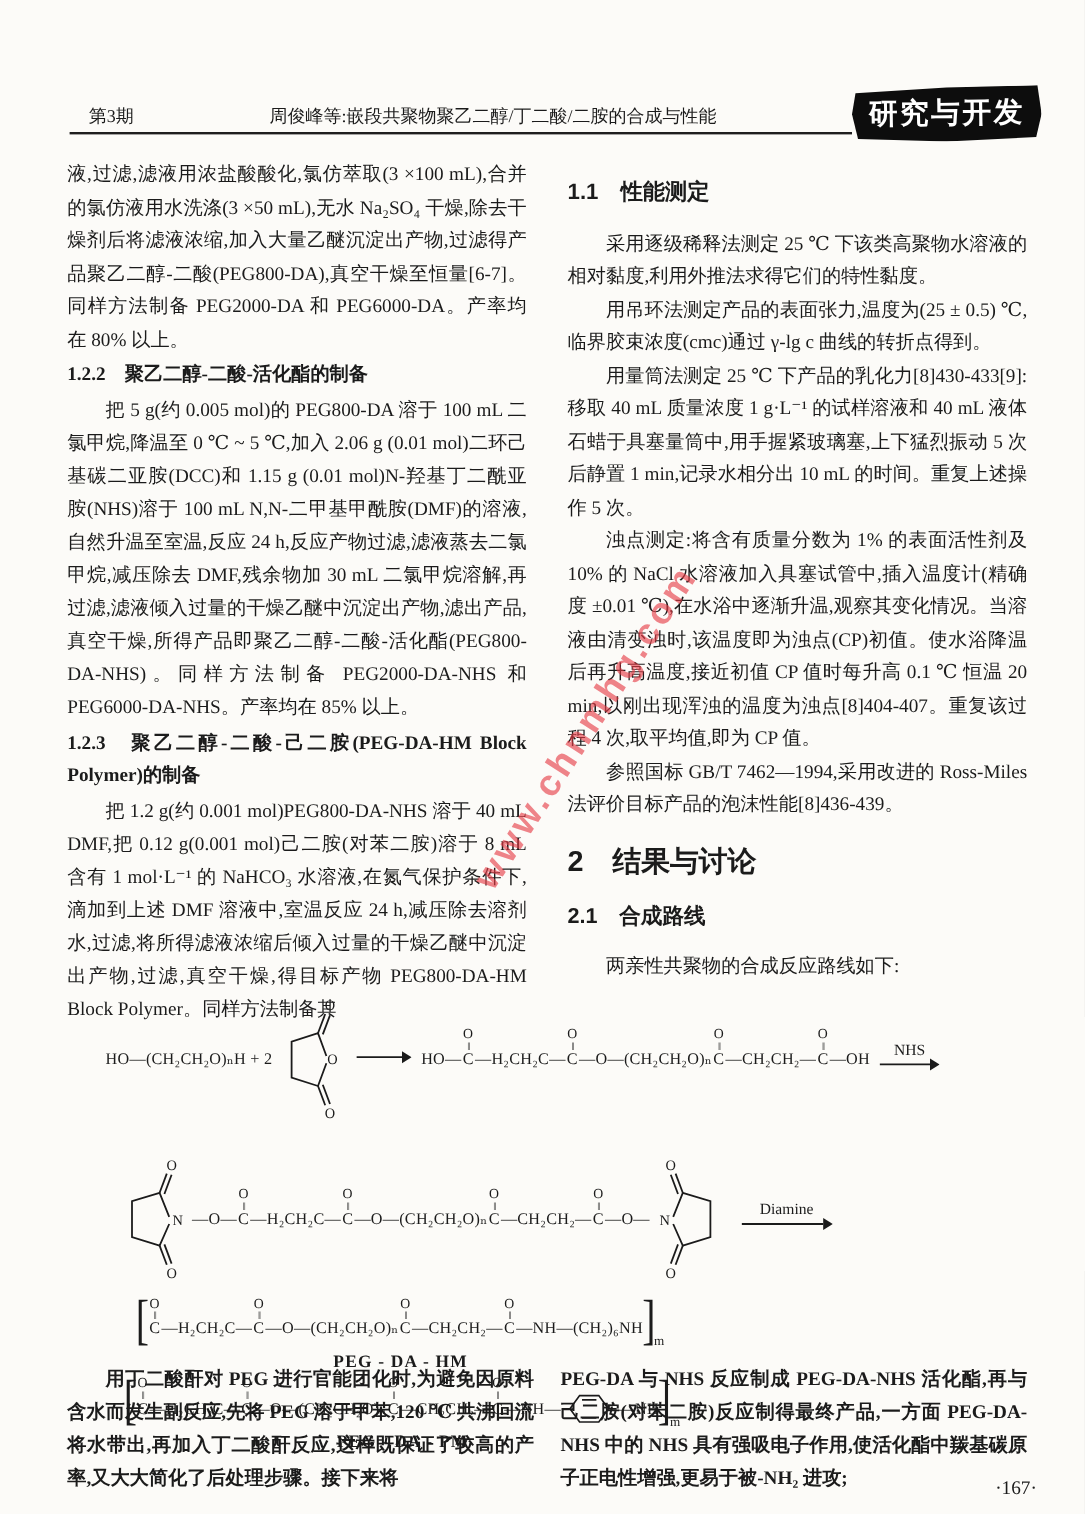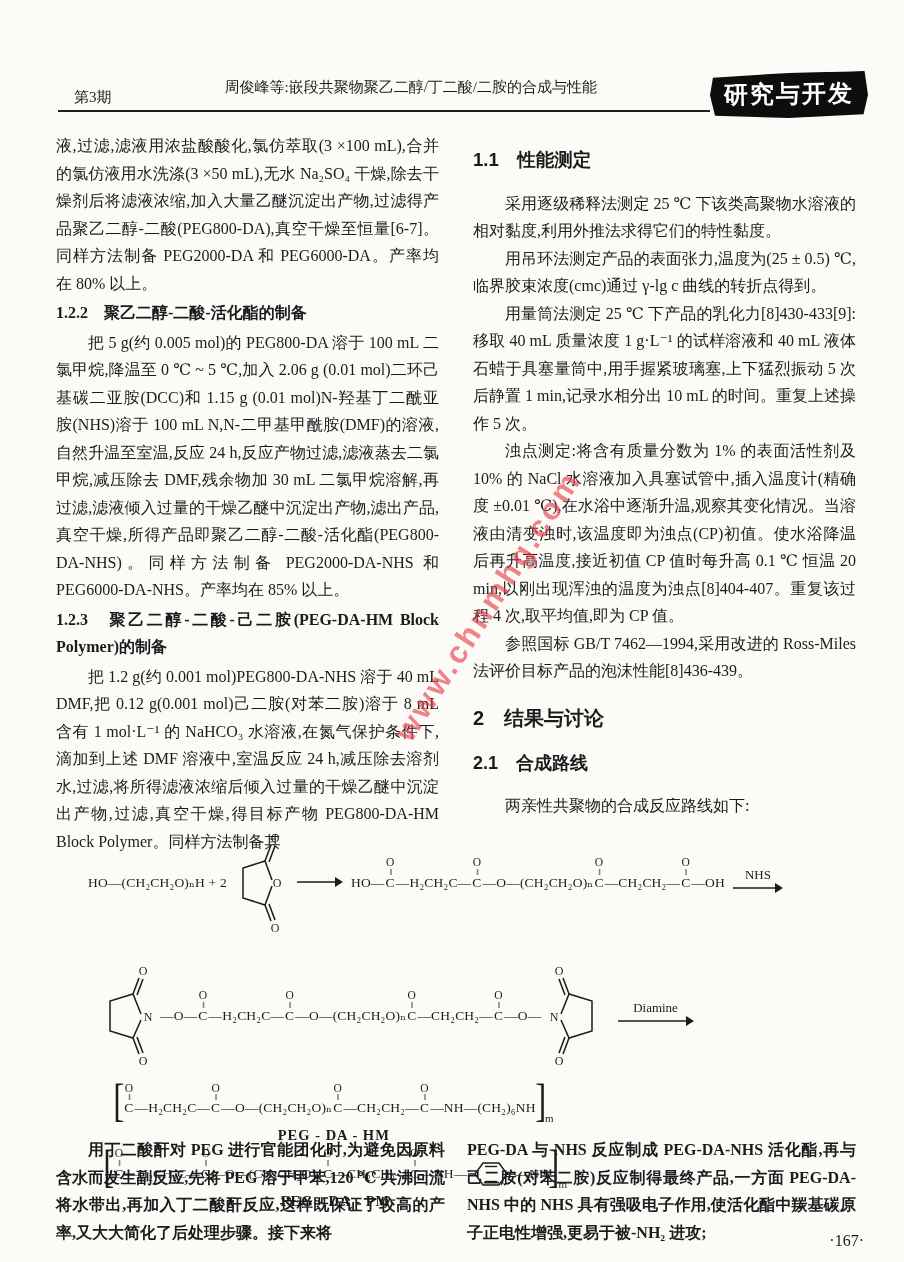--- a/index.html
+++ b/index.html
@@ -5,34 +5,34 @@
   html,body{margin:0;padding:0;background:#e8e8e6;}
   .page{
     position:relative; width:904px; height:1262px; margin:0 auto;
     background:#fcfbf8; overflow:hidden; color:#1b1b1b;
     font-family:"Liberation Serif","DejaVu Serif","DejaVu Sans",serif;
   }
   
   .hdr{position:absolute; left:58px; top:84px; width:652px; height:26px;
        border-bottom:2px solid #1f1f1f; display:flex; align-items:flex-end;}
   .hdr-issue{font-size:15px; padding:0 0 3px 16px; white-space:nowrap;}
-  .hdr-title{flex:1; text-align:center; font-size:15px; padding-bottom:13px; white-space:nowrap;}
+  .hdr-title{flex:1; text-align:center; font-size:15px; padding-bottom:3px; white-space:nowrap;}
   .badge{position:absolute; right:36px; top:72px; background:#0d0d0d; color:#fff;
          font-weight:bold; font-size:24px; letter-spacing:2px; padding:6px 14px 8px;
          transform:rotate(-0.8deg);
          clip-path:polygon(2% 10%, 50% 2%, 98% 0%, 100% 52%, 97% 94%, 50% 100%, 3% 93%, 0% 48%);
          font-family:"Liberation Sans","DejaVu Sans",sans-serif;}
   
   .cols{position:absolute; left:56px; top:132px; width:800px; display:flex; gap:34px;}
   .col{width:389px; font-size:16px; line-height:27.5px; text-align:justify;}
   .col p{margin:0; text-indent:2em;}
   .col p.noindent{text-indent:0;}
   .h-sub{font-weight:bold; font-size:16px; margin:2px 0;}
   .h-med{font-weight:bold; font-size:18.5px; margin:14px 0 16px; font-family:"Liberation Sans","DejaVu Sans",sans-serif;}
-  .h-big{font-weight:bold; font-size:20px; margin:20px 0 18px; font-family:"Liberation Sans","DejaVu Sans",sans-serif;}
+  .h-big{font-weight:bold; font-size:24px; margin:20px 0 18px; font-family:"Liberation Sans","DejaVu Sans",sans-serif;}
   .h-med2{font-weight:bold; font-size:18px; margin:16px 0 14px; font-family:"Liberation Sans","DejaVu Sans",sans-serif;}
   
   .scheme{position:absolute; left:52px; top:806px; width:812px;}
   .srow{white-space:nowrap; padding-top:26px;}
   .srow1{margin-left:36px;}
   .srow2{margin-left:40px; padding-top:30px;}
   .srow3{margin-left:62px; padding-top:30px;}
   .srow4{margin-left:52px; padding-top:16px;}
   .formula{font-size:13.5px; letter-spacing:0.2px;}
   .cb{position:relative; display:inline-block; margin:0 1px;}

